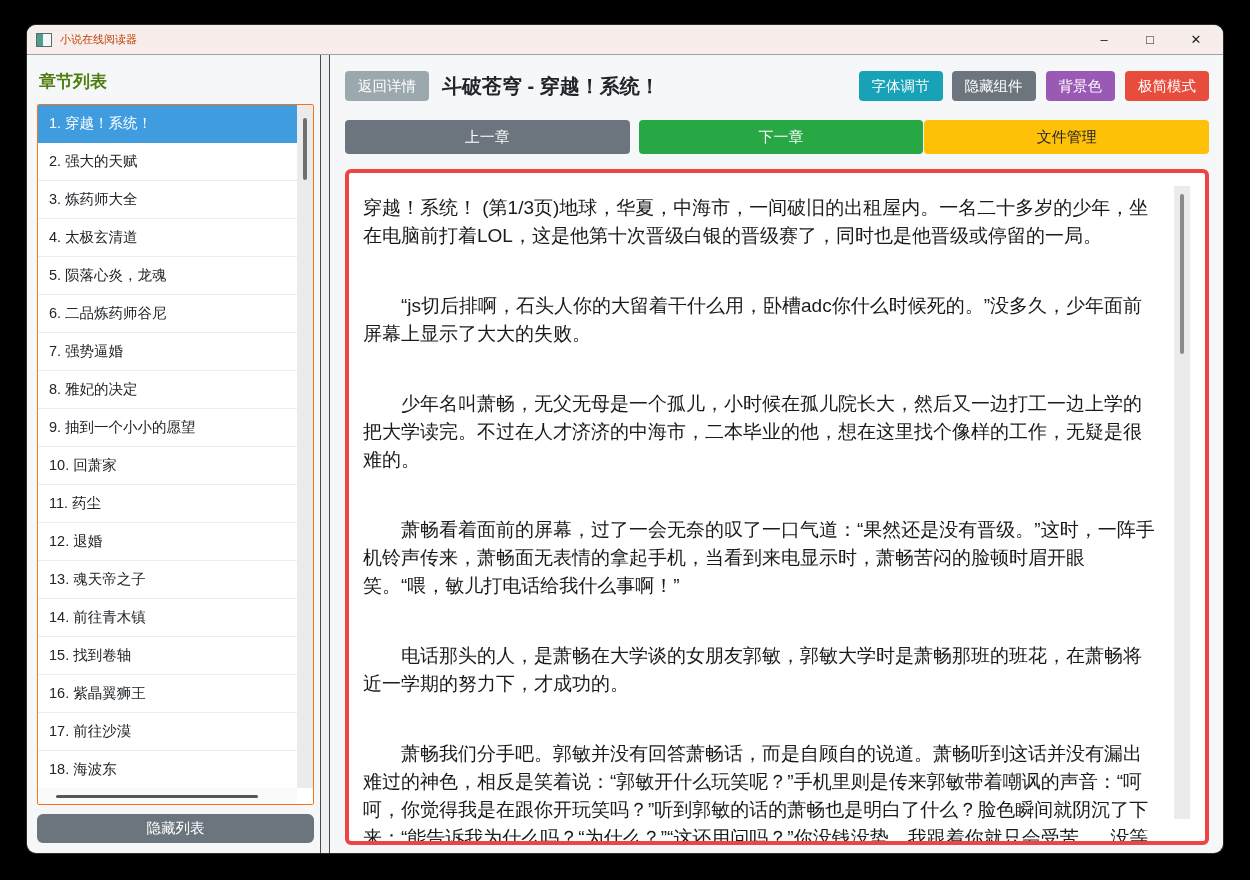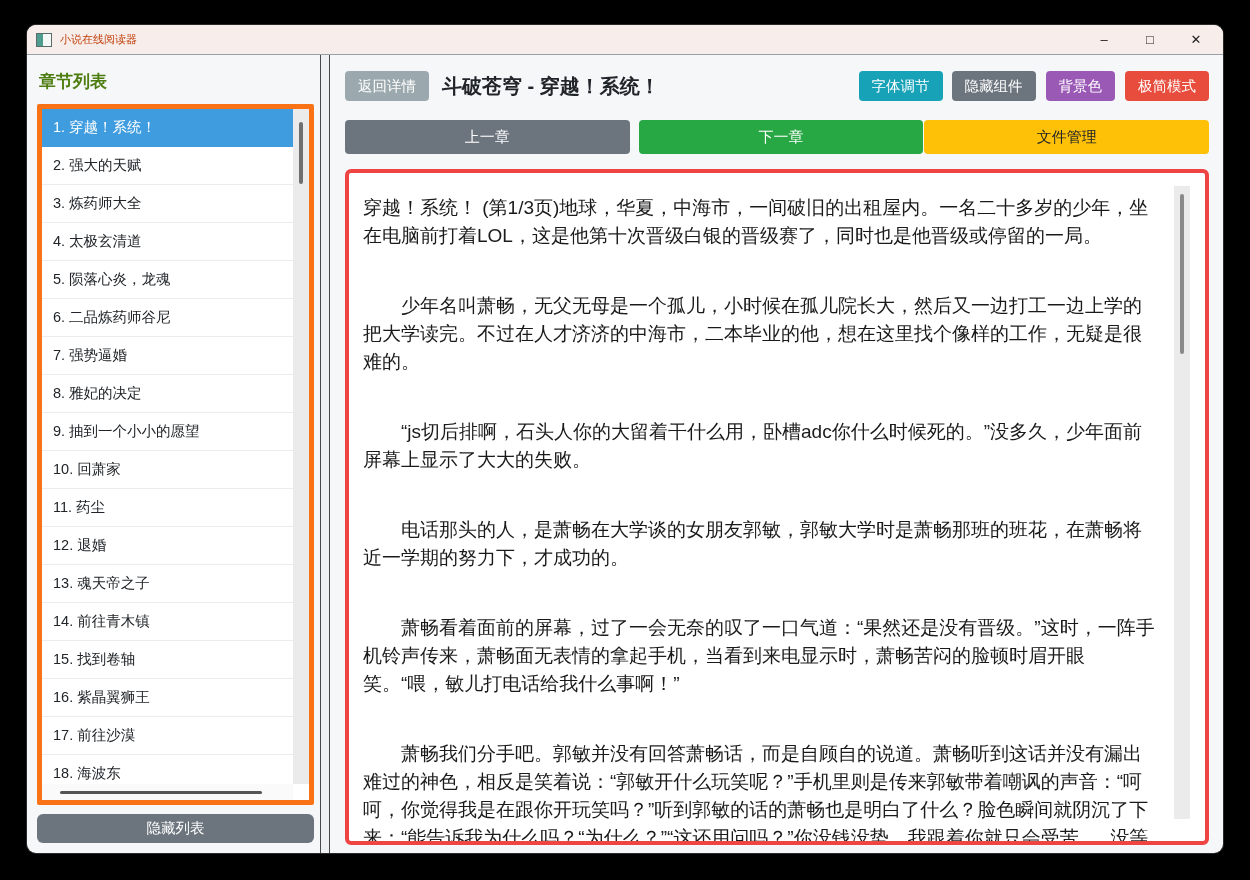--- a/index.html
+++ b/index.html
@@ -55,21 +55,21 @@
     padding: 16px 14px 8px 15px;
   }
   
   .sidebar-header {
     font-size: 17px; font-weight: bold; color: #4d7c0f;
     margin: 15px 0 11px 2px;
   }
   .chapter-card {
     flex: 1;
     background: #fff;
-    border: 5px solid #f97316;
+    border: 1px solid #f97316;
     border-radius: 2px;
     position: relative;
     overflow: hidden;
   }
   .chapter-list { position: absolute; left: 0; top: 0; right: 16px; bottom: 16px; overflow: hidden; }
   .chapter-item {
     height: 38px; line-height: 37px;
     padding: 0 11px;
     font-size: 14.5px; color: #212529;
     border-bottom: 1px solid #ececec;
@@ -217,24 +217,24 @@
 
       <div class="nav-row">
         <button class="nav-btn nav-prev">上一章</button>
         <button class="nav-btn nav-next">下一章</button>
         <button class="nav-btn nav-files">文件管理</button>
       </div>
 
       <div class="reader-panel">
         <div class="reader-text">
           <p class="first">穿越！系统！ (第1/3页)地球，华夏，中海市，一间破旧的出租屋内。一名二十多岁的少年，坐在电脑前打着LOL，这是他第十次晋级白银的晋级赛了，同时也是他晋级或停留的一局。</p>
+          <p>“js切后排啊，石头人你的大留着干什么用，卧槽adc你什么时候死的。”没多久，少年面前屏幕上显示了大大的失败。</p>
           <p>少年名叫萧畅，无父无母是一个孤儿，小时候在孤儿院长大，然后又一边打工一边上学的把大学读完。不过在人才济济的中海市，二本毕业的他，想在这里找个像样的工作，无疑是很难的。</p>
-          <p>“js切后排啊，石头人你的大留着干什么用，卧槽adc你什么时候死的。”没多久，少年面前屏幕上显示了大大的失败。</p>
+          <p>萧畅看着面前的屏幕，过了一会无奈的叹了一口气道：“果然还是没有晋级。”这时，一阵手机铃声传来，萧畅面无表情的拿起手机，当看到来电显示时，萧畅苦闷的脸顿时眉开眼笑。“喂，敏儿打电话给我什么事啊！”</p>
           <p>电话那头的人，是萧畅在大学谈的女朋友郭敏，郭敏大学时是萧畅那班的班花，在萧畅将近一学期的努力下，才成功的。</p>
-          <p>萧畅看着面前的屏幕，过了一会无奈的叹了一口气道：“果然还是没有晋级。”这时，一阵手机铃声传来，萧畅面无表情的拿起手机，当看到来电显示时，萧畅苦闷的脸顿时眉开眼笑。“喂，敏儿打电话给我什么事啊！”</p>
           <p>萧畅我们分手吧。郭敏并没有回答萧畅话，而是自顾自的说道。萧畅听到这话并没有漏出难过的神色，相反是笑着说：“郭敏开什么玩笑呢？”手机里则是传来郭敏带着嘲讽的声音：“呵呵，你觉得我是在跟你开玩笑吗？”听到郭敏的话的萧畅也是明白了什么？脸色瞬间就阴沉了下来：“能告诉我为什么吗？“为什么？”“这还用问吗？”你没钱没势，我跟着你就只会受苦......没等郭敏说完，萧畅就愤怒的挂了电话。萧畅怎么也没想到，原来清纯的郭敏会变成这样。</p>
         </div>
         <div class="v-track">
           <div class="v-thumb"></div>
         </div>
       </div>
 
     </div>
   </div>
 </div>

